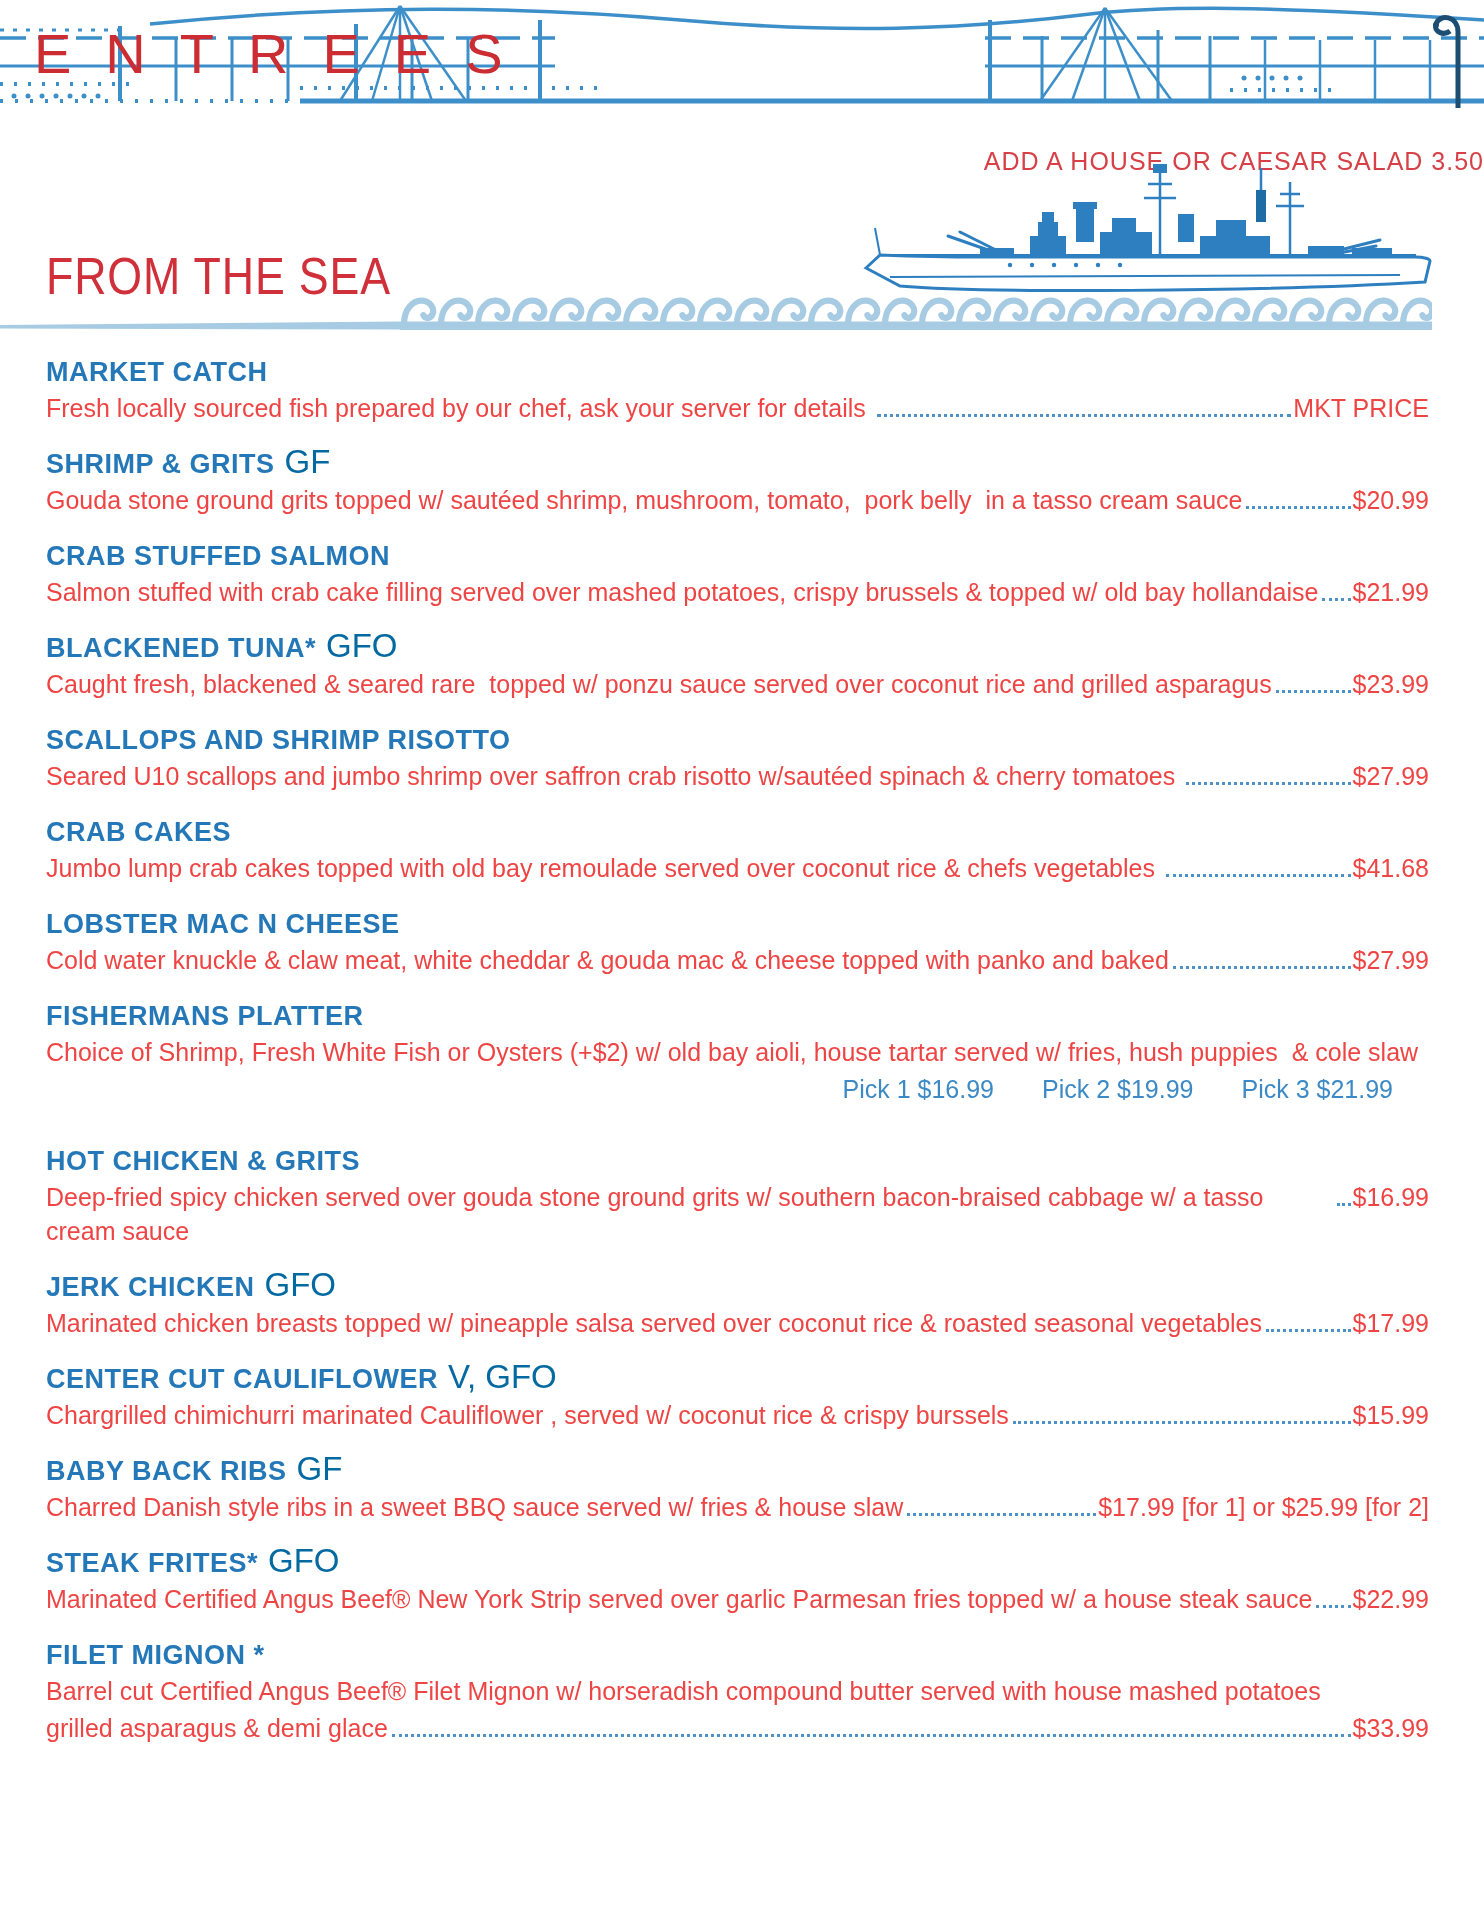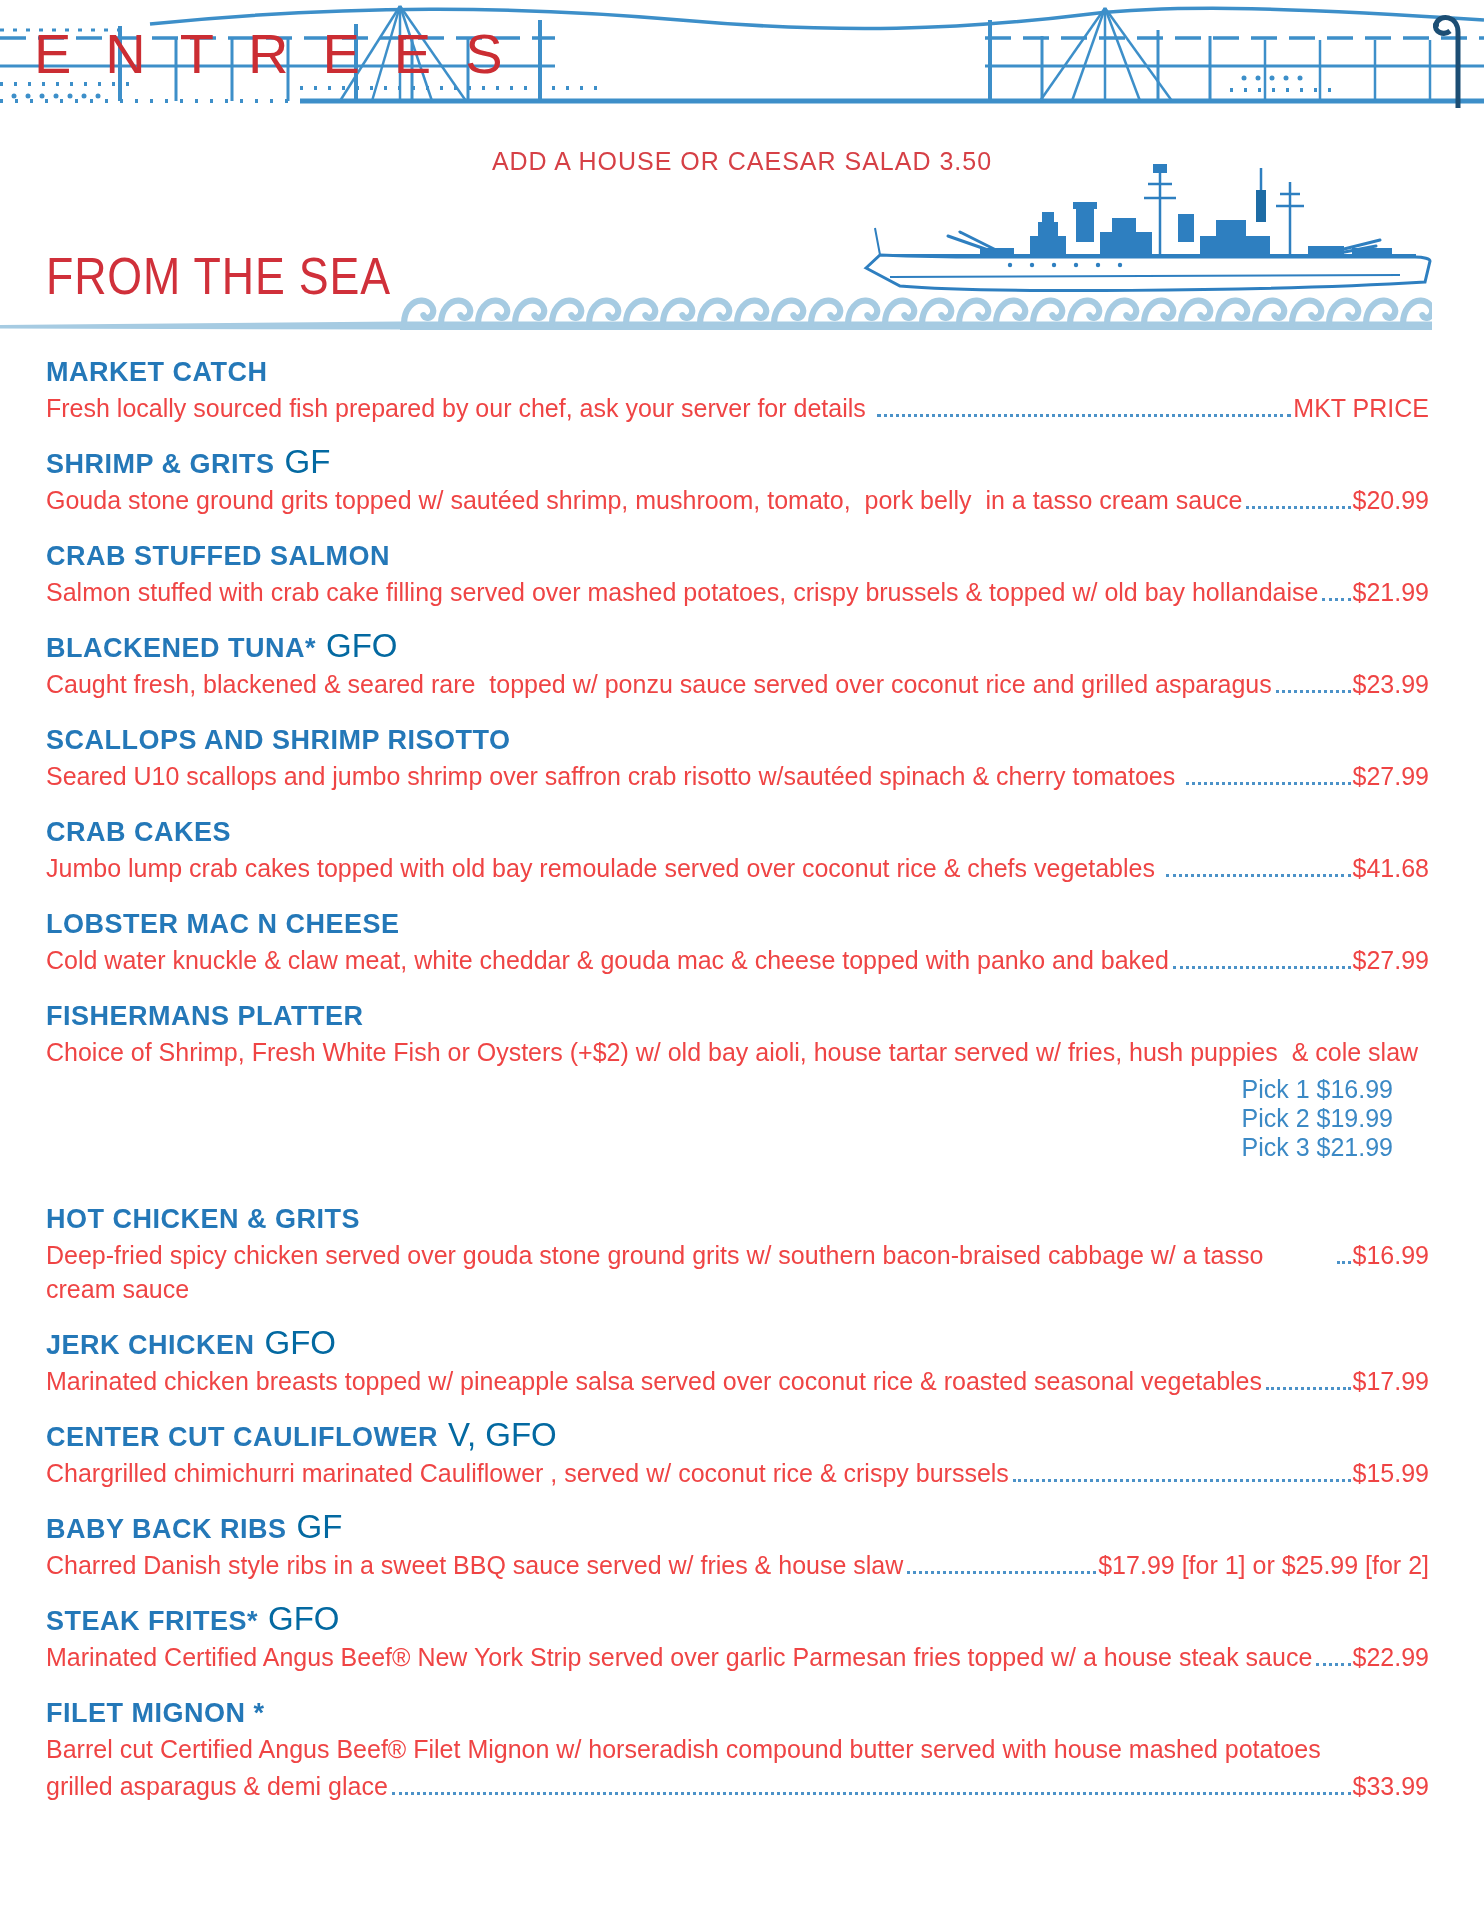--- a/index.html
+++ b/index.html
@@ -10,21 +10,21 @@
   .blueprint{position:relative;height:112px;}
   .blueprint svg{display:block;}
   .entrees-title{
     position:absolute;top:22px;left:0;right:0;text-align:left;
     font-size:56px;font-weight:400;color:#cb2d33;
     letter-spacing:34px;text-indent:34px;line-height:64px;
     pointer-events:none;
   }
 
   .subtitle{
-    margin-top:34px;text-align:center;color:#d64046;
+    margin-top:34px;text-align:right;color:#d64046;
     font-size:25px;line-height:30px;letter-spacing:1px;
   }
 
   
   .section-head{position:relative;}
   .sea-head{height:160px;}
   .land-head{height:155px;margin-top:14px;}
   .section-title{
     position:absolute;left:46px;bottom:34px;margin:0;
     font-size:52px;font-weight:400;color:#d0303a;letter-spacing:1px;
@@ -43,23 +43,23 @@
   .item{margin-bottom:21px;}
   .item-title{margin:0;font-size:27px;line-height:32px;font-weight:bold;
     color:#2478b8;letter-spacing:.5px;}
   .item-title .tag{color:#0369a1;font-weight:400;font-size:33px;margin-left:10px;letter-spacing:0;}
   .item-line{display:flex;align-items:baseline;margin:3px 0 0 0;
     font-size:25px;line-height:34px;color:#ef4444;}
   .desc{white-space:pre-wrap;}
   .leader{flex:1 1 auto;min-width:14px;border-bottom:3px dotted #4c92c8;
     margin:0 2px 8px 4px;}
   .price{white-space:nowrap;}
-  .picks{display:flex;flex-direction:column;align-items:flex-start;
+  .picks{display:flex;flex-direction:row;align-items:flex-start;
     width:max-content;margin:6px 36px 6px auto;
-    font-size:25px;line-height:29px;color:#3b89c5;}
+    font-size:25px;line-height:29px;color:#3b89c5;gap:48px;}
 </style>
 </head>
 <body>
 
 <div class="page">
 
   <header class="blueprint">
     <svg width="1484" height="112" viewBox="0 0 1484 112">
       <defs>
         <symbol id="ship" viewBox="0 0 580 150">

